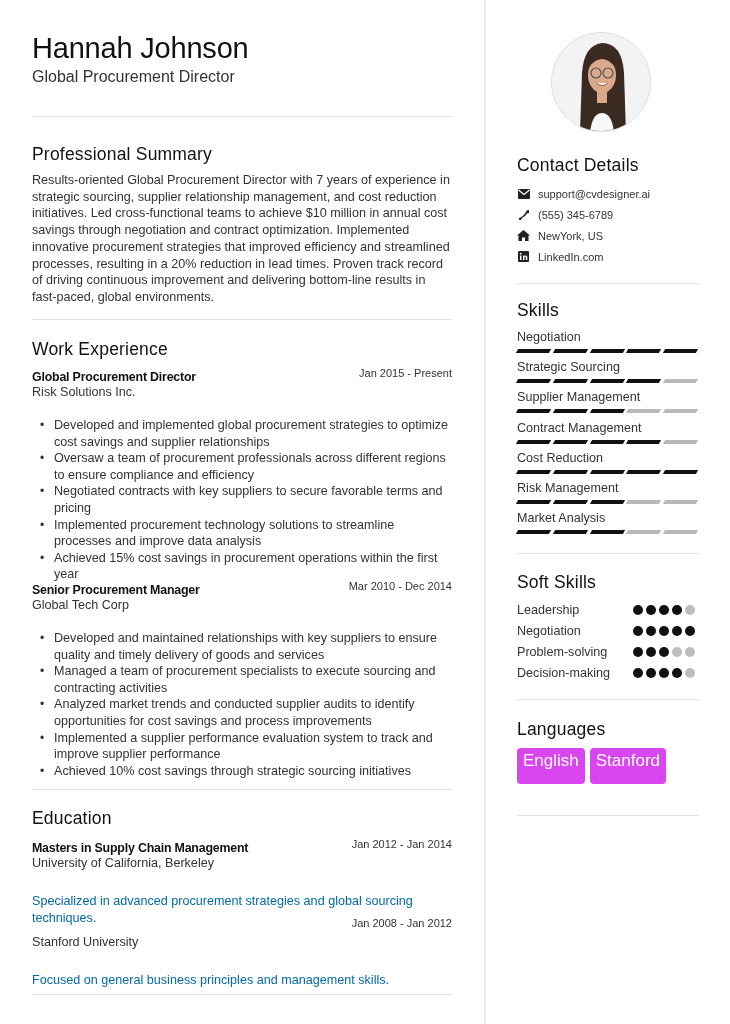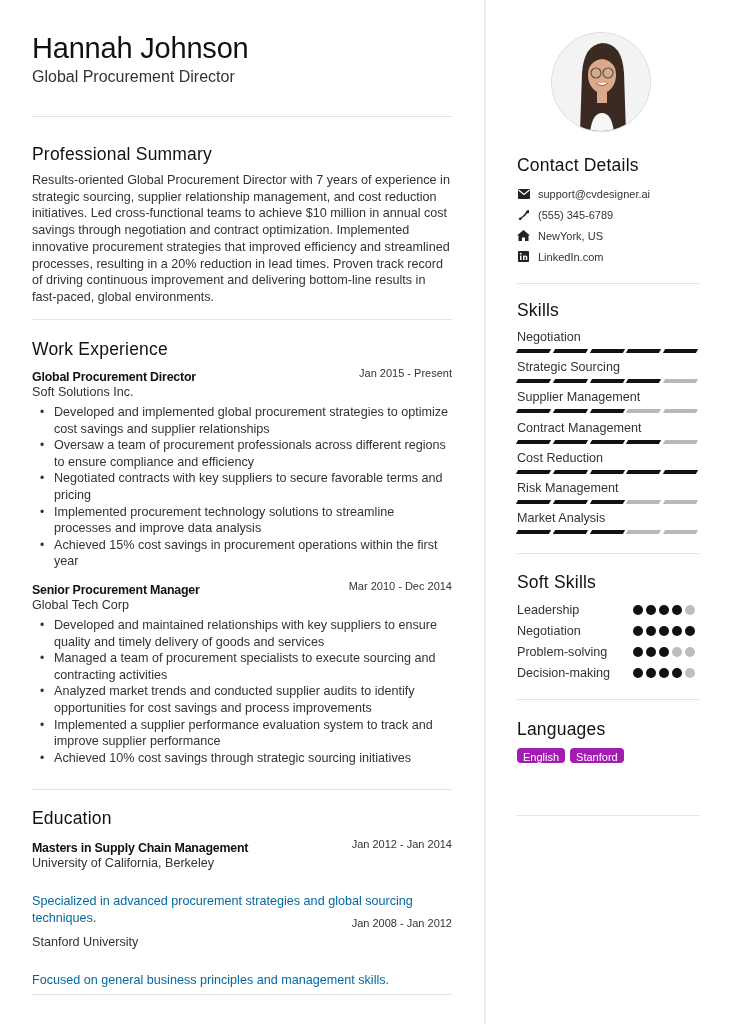--- a/index.html
+++ b/index.html
@@ -20,21 +20,21 @@
 
   .section-title { position: absolute; left: 0; font-size: 17.5px; font-weight: 500; color: #111; letter-spacing: 0.2px; }
 
   .para { position: absolute; left: 0; width: 420px; font-size: 12.6px; line-height: 16.7px; color: #333; }
 
   .job { position: absolute; left: 0; width: 420px; }
   .job-head { position: relative; height: 17px; }
   .job-title { font-size: 12.4px; font-weight: 600; color: #111; letter-spacing: -0.2px; }
   .job-date { position: absolute; right: 0; top: 0; font-size: 11px; color: #333; }
   .job-org { font-size: 12.6px; color: #333; line-height: 16px; }
-  .bullets { list-style: none; margin-top: 4px; }
+  .bullets { list-style: none; margin-top: 17px; }
   .bullets li { position: relative; padding-left: 22px; font-size: 12.6px; line-height: 16.6px; color: #333; }
   .bullets li::before { content: "•"; position: absolute; left: 8px; top: 0; font-size: 12px; color: #333; }
 
   .edu-desc { font-size: 12.6px; line-height: 16.7px; color: #0369a1; margin-top: 22px; }
 
   .photo { position: absolute; left: 34px; top: 32px; width: 100px; height: 100px; border-radius: 50%; border: 1px solid #d9d9d9; overflow: hidden; background: #f1f1f1; }
 
   .contact-row { position: absolute; left: 0; display: flex; align-items: center; font-size: 11px; color: #333; }
   .contact-row .ic { width: 13px; height: 13px; margin-right: 8px; display: inline-flex; align-items: center; justify-content: center; }
 
@@ -46,21 +46,21 @@
   .bar-off { background: #b8b8b8; }
 
   .soft { position: absolute; left: 0; width: 180px; height: 18px; display: flex; justify-content: space-between; align-items: center; }
   .soft-label { font-size: 12.6px; color: #333; }
   .dots { display: flex; gap: 3px; margin-right: 2px; }
   .dots span { width: 10px; height: 10px; border-radius: 50%; display: block; }
   .dot-on { background: #111; }
   .dot-off { background: #bdbdbd; }
 
   .langs { position: absolute; left: 0; display: flex; gap: 5px; }
-  .lang { background: #a21caf; color: #fff; font-size: 11px; padding: 3px 6px 0; border-radius: 4px; }
+  .lang { background: #d946ef; color: #fff; font-size: 17px; padding: 3px 6px 13px; border-radius: 4px; }
 </style>
 </head>
 <body>
 
 <div class="page">
 
   <div class="left">
     <div class="name">Hannah Johnson</div>
     <div class="title">Global Procurement Director</div>
     <div class="hr l" style="top:116px"></div>
@@ -69,21 +69,21 @@
     <div class="para" style="top:172px">Results-oriented Global Procurement Director with 7 years of experience in strategic sourcing, supplier relationship management, and cost reduction initiatives. Led cross-functional teams to achieve $10 million in annual cost savings through negotiation and contract optimization. Implemented innovative procurement strategies that improved efficiency and streamlined processes, resulting in a 20% reduction in lead times. Proven track record of driving continuous improvement and delivering bottom-line results in fast-paced, global environments.</div>
     <div class="hr l" style="top:319px"></div>
 
     <div class="section-title" style="top:339px">Work Experience</div>
 
     <div class="job" style="top:367px">
       <div class="job-head">
         <span class="job-title">Global Procurement Director</span>
         <span class="job-date">Jan 2015 - Present</span>
       </div>
-      <div class="job-org">Soft Solutions Inc.</div>
+      <div class="job-org">Risk Solutions Inc.</div>
       <ul class="bullets">
         <li>Developed and implemented global procurement strategies to optimize cost savings and supplier relationships</li>
         <li>Oversaw a team of procurement professionals across different regions to ensure compliance and efficiency</li>
         <li>Negotiated contracts with key suppliers to secure favorable terms and pricing</li>
         <li>Implemented procurement technology solutions to streamline processes and improve data analysis</li>
         <li>Achieved 15% cost savings in procurement operations within the first year</li>
       </ul>
     </div>
 
     <div class="job" style="top:580px">

